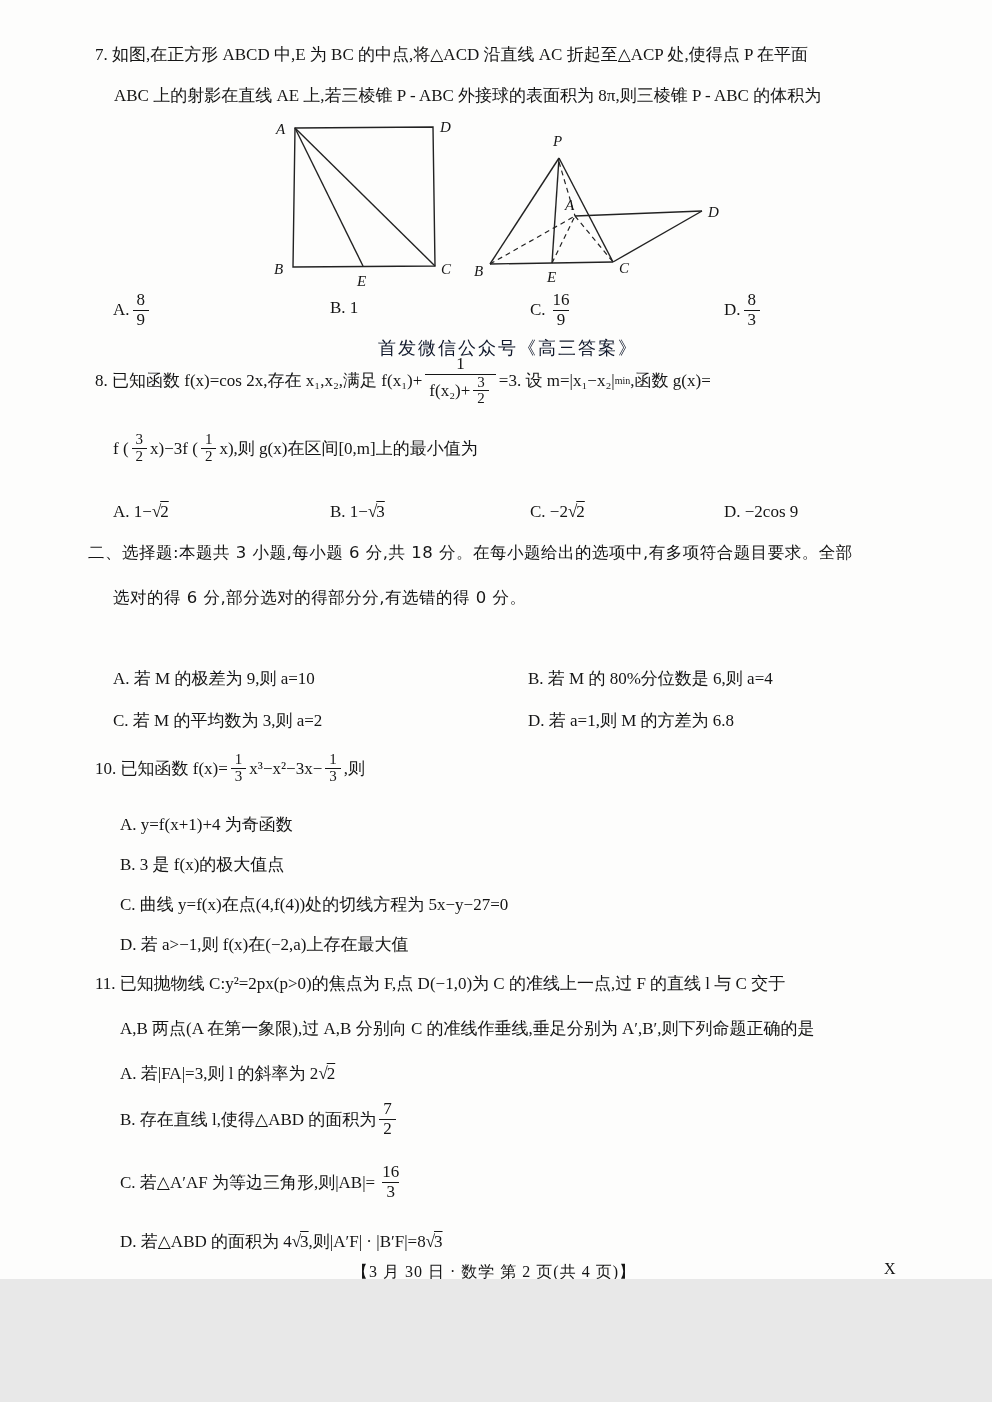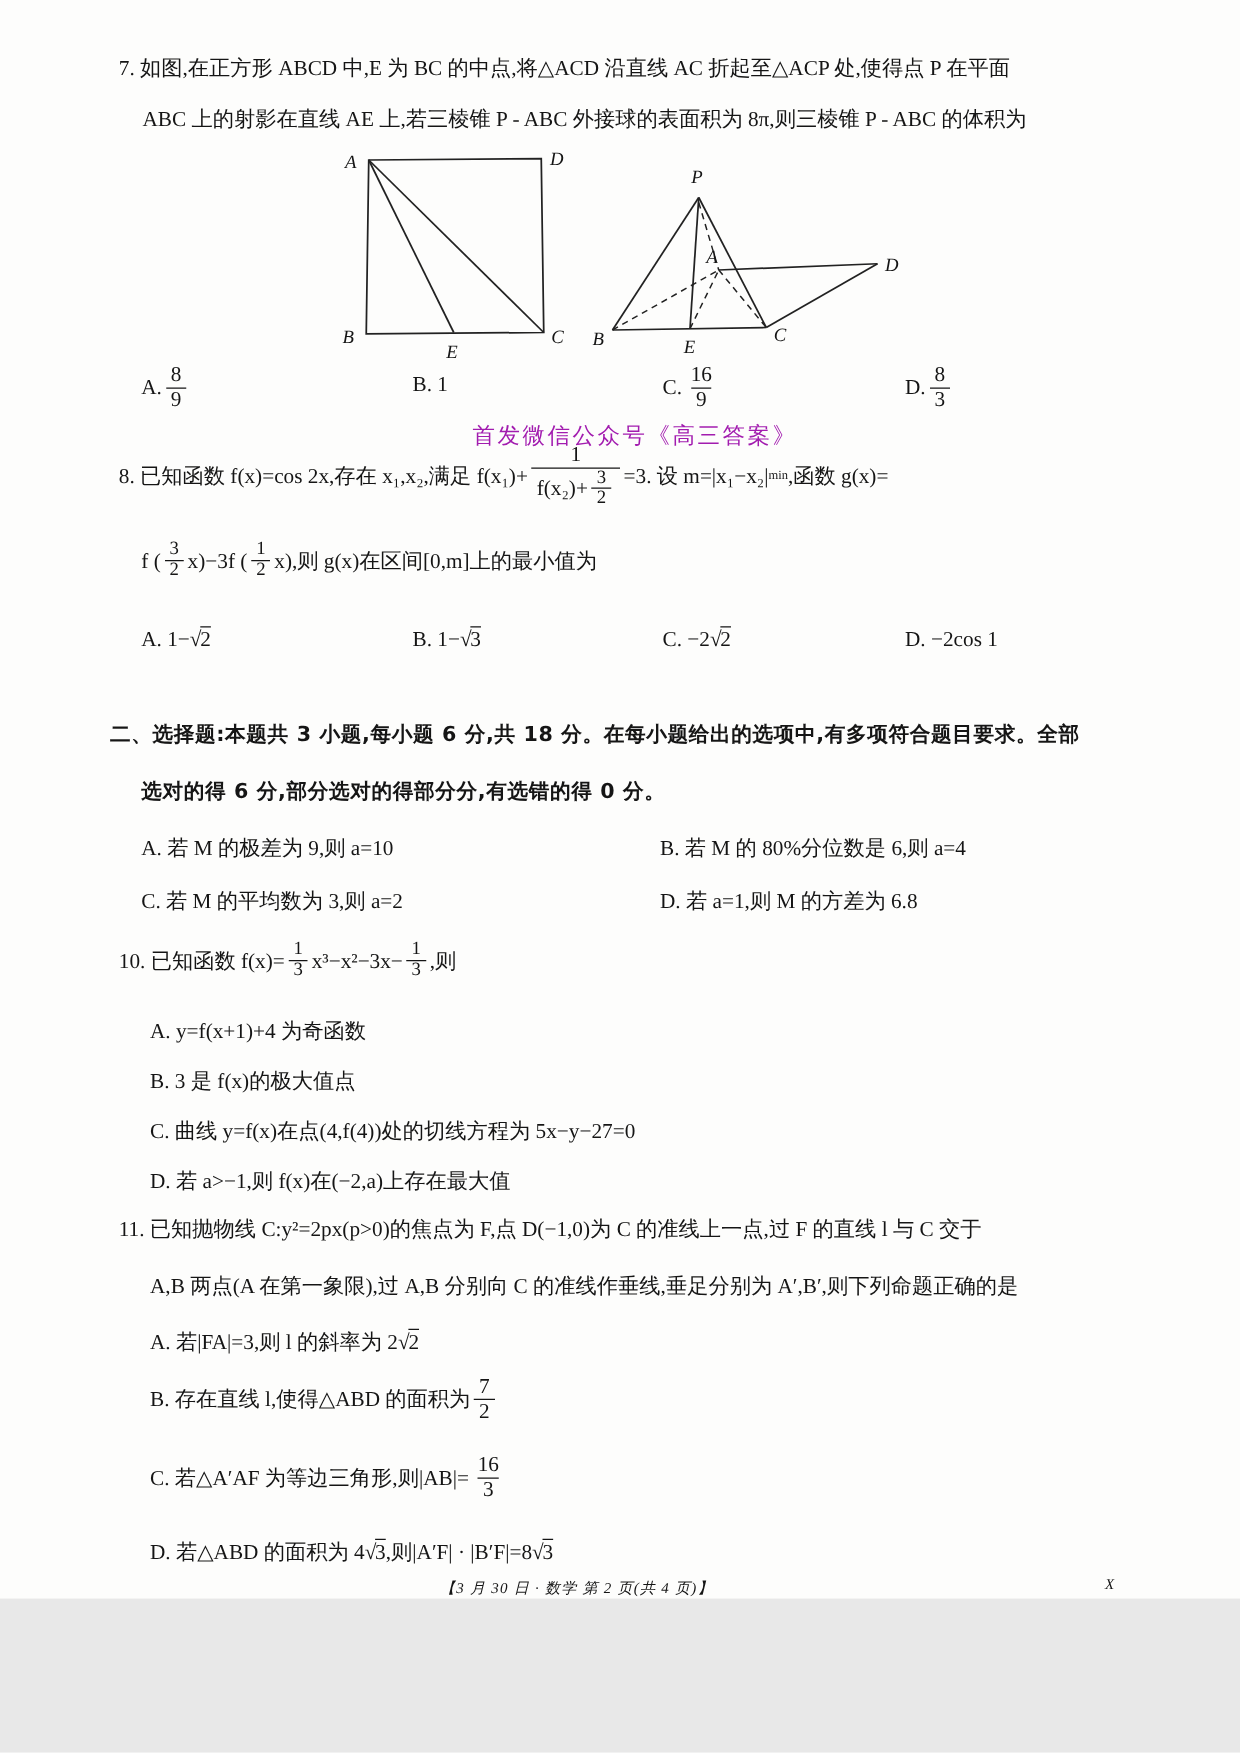--- a/index.html
+++ b/index.html
@@ -4,38 +4,38 @@
 <style>
   html,body{margin:0;padding:0;background:#e8e8e8;}
   .page{
     position:relative;width:992px;height:1279px;margin:0 auto;
     background:#fdfdfc;color:#151515;
     font-family:"Liberation Serif","DejaVu Serif",serif;
     font-size:17px;overflow:hidden;
   }
   .line{position:absolute;white-space:nowrap;line-height:1.25;}
   .mline{display:flex;align-items:center;white-space:nowrap;}
-  .bold{font-weight:700;font-family:"DejaVu Sans","Liberation Sans",sans-serif;font-size:16.5px;letter-spacing:.5px;margin-top:35px;}
-  .wm{position:absolute;color:#a21caf;font-size:18px;letter-spacing:2px;white-space:nowrap;
+  .bold{font-weight:400;font-family:"DejaVu Sans","Liberation Sans",sans-serif;font-size:16.5px;letter-spacing:.5px;}
+  .wm{position:absolute;color:#0f172a;font-size:18px;letter-spacing:2px;white-space:nowrap;
       font-family:Liberation Sans, sans-serif;}
   
   .frac{display:inline-flex;flex-direction:column;align-items:center;vertical-align:middle;
         line-height:1.1;margin:0 3px;}
   .frac .num{padding:0 4px;}
   .frac .den{border-top:1.4px solid #151515;padding:0 4px;display:inline-flex;align-items:center;}
   .frac.small{font-size:15px;line-height:1.05;}
   
   .sqrt{display:inline-flex;align-items:baseline;}
   .sqrt::before{content:"√";margin-right:-1px;}
   .sqrt .rad{text-decoration:overline;}
   .sub{font-size:10px;vertical-align:sub;}
   .opt{position:absolute;display:flex;align-items:center;white-space:nowrap;}
   svg{position:absolute;}
   svg text{font-family:"Liberation Serif","DejaVu Serif",serif;font-style:italic;font-size:15px;fill:#151515;}
-  .footer{position:absolute;font-size:12px;letter-spacing:1px;font-style:italic;}
+  .footer{position:absolute;font-size:16px;letter-spacing:1px;}
 </style>
 </head>
 <body>
 
 <div class="page">
 
   <div class="line" style="left:95px;top:44px">7. 如图,在正方形 ABCD 中,E 为 BC 的中点,将△ACD 沿直线 AC 折起至△ACP 处,使得点 P 在平面</div>
   <div class="line" style="left:114px;top:85px">ABC 上的射影在直线 AE 上,若三棱锥 P - ABC 外接球的表面积为 8π,则三棱锥 P - ABC 的体积为</div>
 
   <svg style="left:268px;top:112px" width="192" height="180" viewBox="0 0 192 180">
@@ -144,21 +144,21 @@
         <span class="rad">3</span>
       </span>
   </div>
   <div class="opt" style="left:530px;top:502px">
     <span>C. −2</span>
       <span class="sqrt">
         <span class="rad">2</span>
       </span>
   </div>
   <div class="opt" style="left:724px;top:502px">
-    <span>D. −2cos 1</span>
+    <span>D. −2cos 9</span>
   </div>
 
   <div class="line bold" style="left:88px;top:543px">二、选择题:本题共 3 小题,每小题 6 分,共 18 分。在每小题给出的选项中,有多项符合题目要求。全部</div>
   <div class="line bold" style="left:113px;top:588px">选对的得 6 分,部分选对的得部分分,有选错的得 0 分。</div>
 
   <div class="line" style="left:113px;top:668px">A. 若 M 的极差为 9,则 a=10</div>
   <div class="line" style="left:528px;top:668px">B. 若 M 的 80%分位数是 6,则 a=4</div>
   <div class="line" style="left:113px;top:710px">C. 若 M 的平均数为 3,则 a=2</div>
   <div class="line" style="left:528px;top:710px">D. 若 a=1,则 M 的方差为 6.8</div>
 

